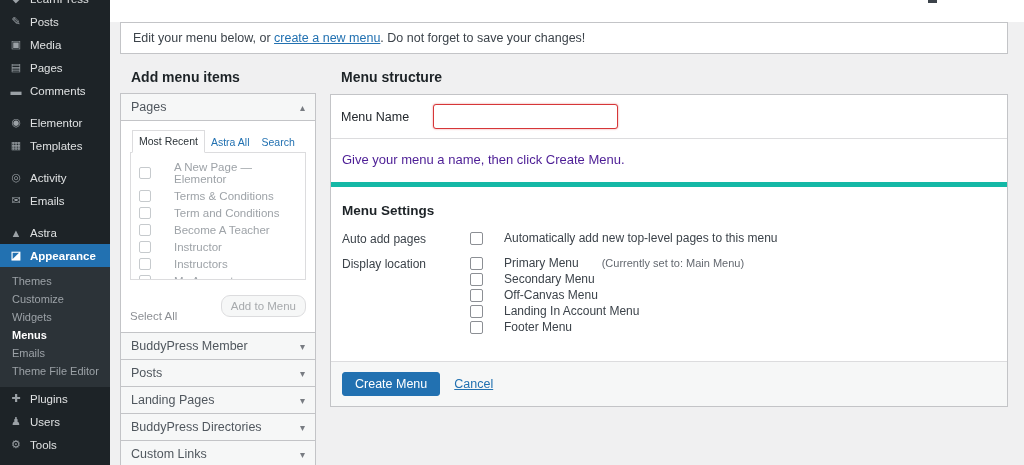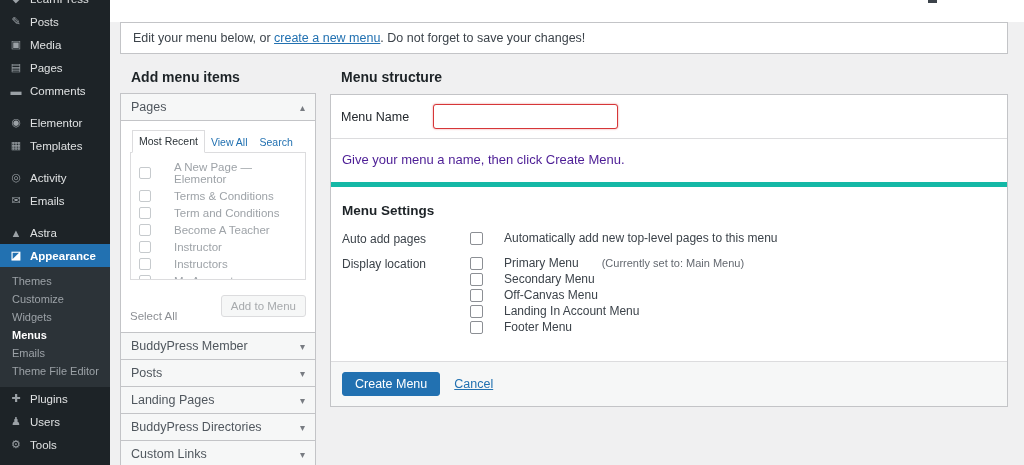--- a/index.html
+++ b/index.html
@@ -79,21 +79,21 @@
   .check-item { display:flex; align-items:center; gap:23px; padding:2.5px 0; font-size:11.5px; color:#9ea3a8; }
   input.cb {
     -webkit-appearance:none; appearance:none; width:12px; height:12px; margin:0;
     border:1px solid #c6cacd; border-radius:2px; background:#fff; cursor:pointer; flex:0 0 12px;
   }
   input.cb.dark { border-color:#8c8f94; width:13px; height:13px; flex-basis:13px; }
   .pages-footer { display:flex; justify-content:space-between; align-items:center; margin-top:10px; }
   .select-all { font-size:11.5px; color:#8c8f94; cursor:pointer; text-decoration:none;margin-top:20px; }
   .btn-disabled {
     background:#f6f7f7; border:1px solid #dcdcde; color:#a7aaad;
-    font-size:11.5px; padding:4px 9px; border-radius:3px; cursor:default;
+    font-size:11.5px; padding:4px 9px; border-radius:9px; cursor:default;
     font-family:"Liberation Sans", sans-serif;
   }
 
   
   .right-col { flex:1; min-width:0; }
   .menu-box { background:#fff; border:1px solid #c3c4c7; }
   .name-row {
     display:flex; align-items:center; gap:24px; padding:9px 10px;
     border-bottom:1px solid #dcdcde; font-size:12.5px; color:#23282d;
   }
@@ -208,21 +208,21 @@
     <section class="left-col">
       <div class="col-heading">Add menu items</div>
 
       <div class="panel-header">
         <span>Pages</span>
         <span class="panel-toggle">▴</span>
       </div>
       <div class="pages-body">
         <div class="tabs">
           <span class="tab active">Most Recent</span>
-          <span class="tab">View All</span>
+          <span class="tab">Astra All</span>
           <span class="tab">Search</span>
         </div>
         <div class="checklist">
           <div class="check-item">
             <input type="checkbox" class="cb" style="">
             <span>A New Page — Elementor</span>
           </div>
           <div class="check-item">
             <input type="checkbox" class="cb" style="">
             <span>Terms &amp; Conditions</span>

